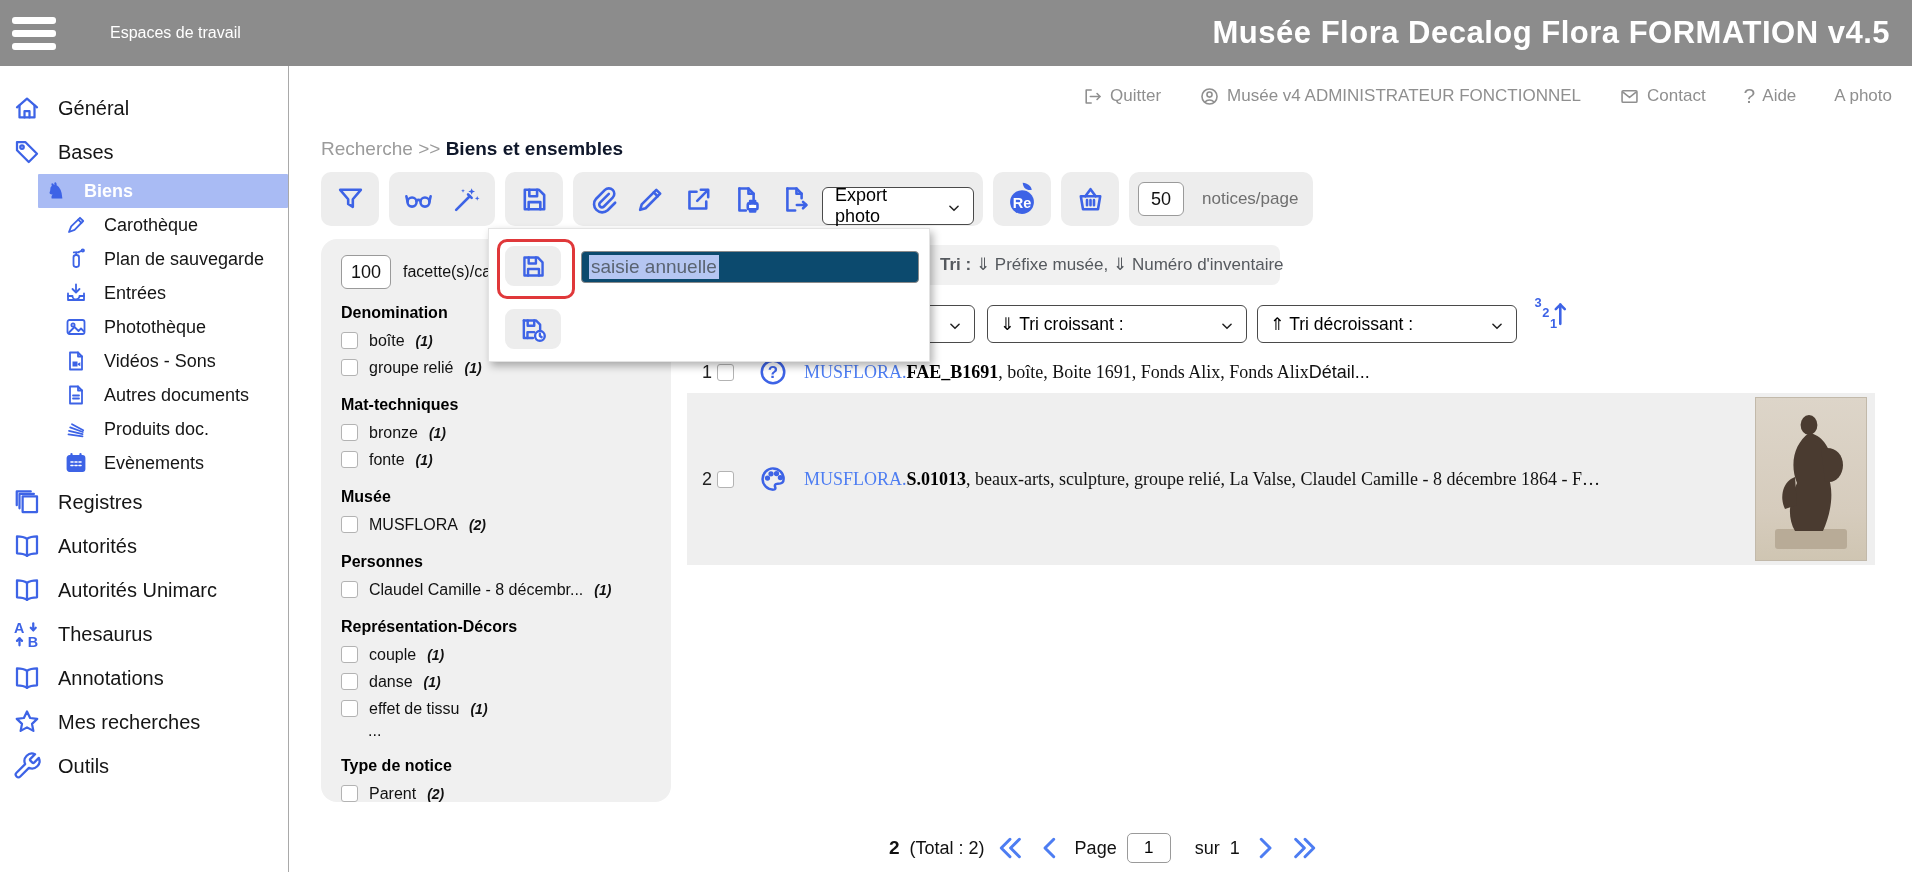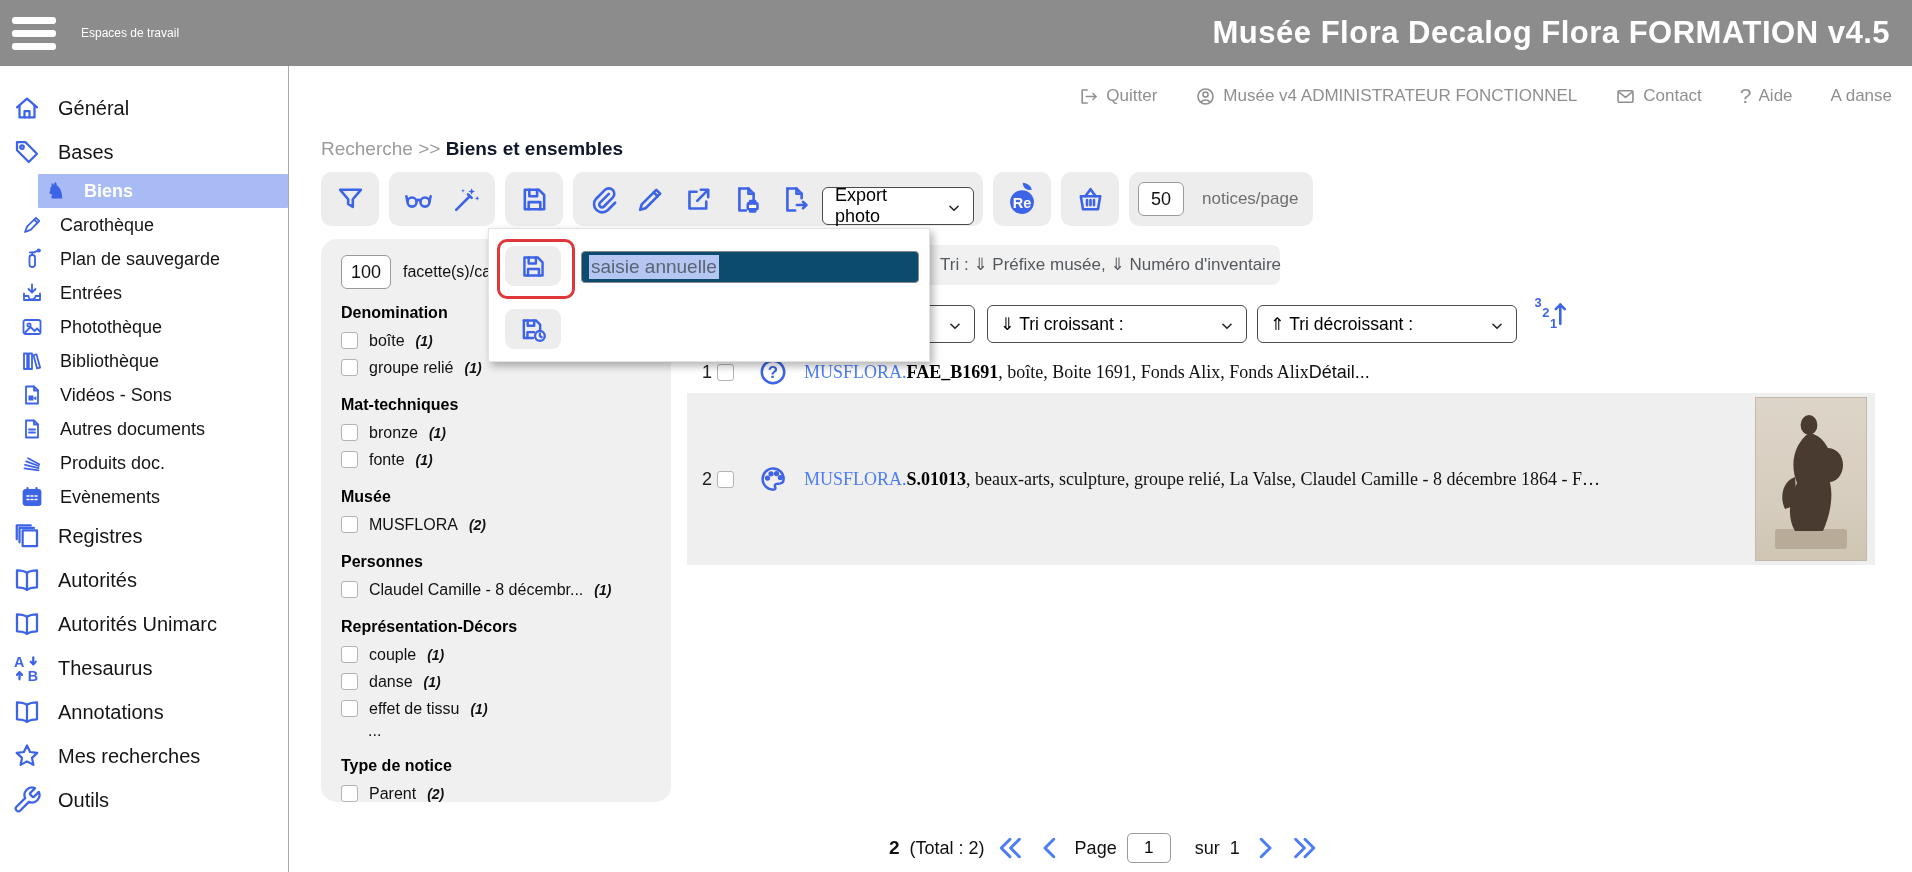--- a/index.html
+++ b/index.html
@@ -3,27 +3,27 @@
 <meta charset="utf-8">
 <style>
   html,body{margin:0;padding:0;background:#fff;}
   body{width:1912px;height:872px;font-family:"Liberation Sans",sans-serif;-webkit-font-smoothing:antialiased;}
   .app{position:relative;width:1912px;height:872px;overflow:hidden;background:#fff;}
 
   
   .topbar{position:absolute;left:0;top:0;width:1912px;height:66px;background:#8c8c8c;display:flex;align-items:center;}
   .hamburger{margin-left:12px;width:46px;height:40px;display:flex;flex-direction:column;justify-content:center;gap:6px;cursor:pointer;}
   .hamburger span{display:block;width:44px;height:7px;border-radius:3px;background:#fff;}
-  .ws-label{color:#fff;font-size:12px;margin-left:23px;}
+  .ws-label{color:#fff;font-size:16px;margin-left:52px;}
   .app-title{position:absolute;right:22px;top:0;height:66px;display:flex;align-items:center;color:#fff;font-size:31px;font-weight:700;letter-spacing:.5px;}
 
   
   .sidebar{position:absolute;left:0;top:66px;width:289px;height:806px;border-right:1px solid #a9a9a9;padding-top:20px;box-sizing:border-box;background:#fff;}
   .side-item{display:flex;align-items:center;height:44px;padding-left:12px;cursor:pointer;color:#151515;font-size:20px;gap:16px;}
-  .side-sub{display:flex;align-items:center;height:34px;padding-left:20px;cursor:pointer;color:#151515;font-size:18px;gap:16px;}
+  .side-sub{display:flex;align-items:center;height:34px;padding-left:64px;cursor:pointer;color:#151515;font-size:18px;gap:16px;}
   .side-item .ic{width:30px;height:30px;color:#3d63e6;flex:0 0 30px;}
   .side-sub .ic{width:24px;height:24px;color:#3d63e6;flex:0 0 24px;}
   .ic svg{width:100%;height:100%;display:block;}
   .side-sub.selected{background:#a9bbf4;color:#fff;font-weight:700;margin-left:38px;padding-left:6px;width:244px;border-radius:1px;}
 
   
   .main{position:absolute;left:289px;top:66px;width:1623px;height:806px;}
 
   .utility{position:absolute;top:18px;right:20px;display:flex;align-items:center;gap:38px;color:#8f8f8f;font-size:17px;}
   .u-item{display:flex;align-items:center;gap:7px;cursor:pointer;}
@@ -61,21 +61,21 @@
   .facet-count-label{font-size:16px;color:#111;white-space:nowrap;}
   .fgroup-title{font-size:16px;font-weight:700;color:#000;margin-top:15px;margin-bottom:5px;}
   .fitem{display:flex;align-items:center;gap:11px;height:27px;font-size:16px;color:#111;}
   .fitem .count{font-style:italic;font-weight:700;font-size:14px;}
   .fmore{font-size:16px;color:#111;margin-left:27px;height:20px;}
   input[type=checkbox].cb{appearance:none;-webkit-appearance:none;width:17px;height:17px;border:1px solid #b3b3b3;border-radius:3px;background:#fff;margin:0;cursor:pointer;}
 
   
   .sortbar{position:absolute;left:398px;top:179px;width:593px;height:40px;background:#f1f1f1;border-radius:8px;z-index:1;}
   .sortbar .txt{position:absolute;left:253px;top:9px;font-size:17px;color:#55595e;white-space:nowrap;}
-  .sortbar .txt b{font-weight:400;}
+  .sortbar .txt b{font-weight:700;}
   .sel-row-item{position:absolute;top:225px;height:38px;z-index:1;font-size:17.5px;}
   .hidden-select{left:391px;width:295px;}
   .asc-select{left:698px;width:260px;}
   .desc-select{left:968px;width:260px;}
   .sort321{position:absolute;left:1243px;top:226px;width:36px;height:38px;color:#3d63e6;cursor:pointer;}
   .sort321 svg{width:100%;height:100%;}
 
   .result-row{position:absolute;left:398px;width:1188px;display:flex;align-items:center;}
   .row1{top:287px;height:38px;background:#fff;}
   .row2{top:327px;height:172px;background:#efefef;}
@@ -178,30 +178,20 @@
             <rect x="3.5" y="5" width="17" height="14" rx="2"></rect>
             <circle cx="9" cy="10" r="1.6"></circle>
             <path d="M5 17.5 10.5 12l4 4 2.5-2.5 2.5 2.5"></path>
           </svg>
         </span>
         <span>Photothèque</span>
       </div>
       <div class="side-sub">
         <span class="ic">
           <svg viewBox="0 0 24 24" fill="none" stroke="currentColor" stroke-width="1.8" stroke-linecap="round" stroke-linejoin="round">
-            <path d="M4 4.5h3.2V20H4z"></path>
-            <path d="M8.8 4.5H12V20H8.8z"></path>
-            <path d="M13.5 6.2l3-.8 3.6 13.2-3 .8z"></path>
-          </svg>
-        </span>
-        <span>Bibliothèque</span>
-      </div>
-      <div class="side-sub">
-        <span class="ic">
-          <svg viewBox="0 0 24 24" fill="none" stroke="currentColor" stroke-width="1.8" stroke-linecap="round" stroke-linejoin="round">
             <path d="M6 3.5h8l4 4v13H6z"></path>
             <path d="M14 3.5V7.5h4"></path>
             <path d="M8.5 12.5h5v5h-5z" fill="currentColor" stroke="none"></path>
             <path d="M13.7 14.8l2.6-1.6v4.1l-2.6-1.6z" fill="currentColor" stroke="none"></path>
           </svg>
         </span>
         <span>Vidéos - Sons</span>
       </div>
       <div class="side-sub">
         <span class="ic">
@@ -335,21 +325,21 @@
               <path d="M4.5 7 12 13l7.5-6"></path>
             </svg>
           </span>
         <span>Contact</span>
       </div>
       <div class="u-item">
         <span class="qmark">?</span>
         <span>Aide</span>
       </div>
       <div class="u-item">
-        <span>A danse</span>
+        <span>A photo</span>
       </div>
     </div>
 
     <div class="breadcrumb">
       <span>Recherche &gt;&gt; </span><b>Biens et ensembles</b>
     </div>
 
     <div class="toolbar">
       <div class="tgroup">
         <div class="tbtn">

